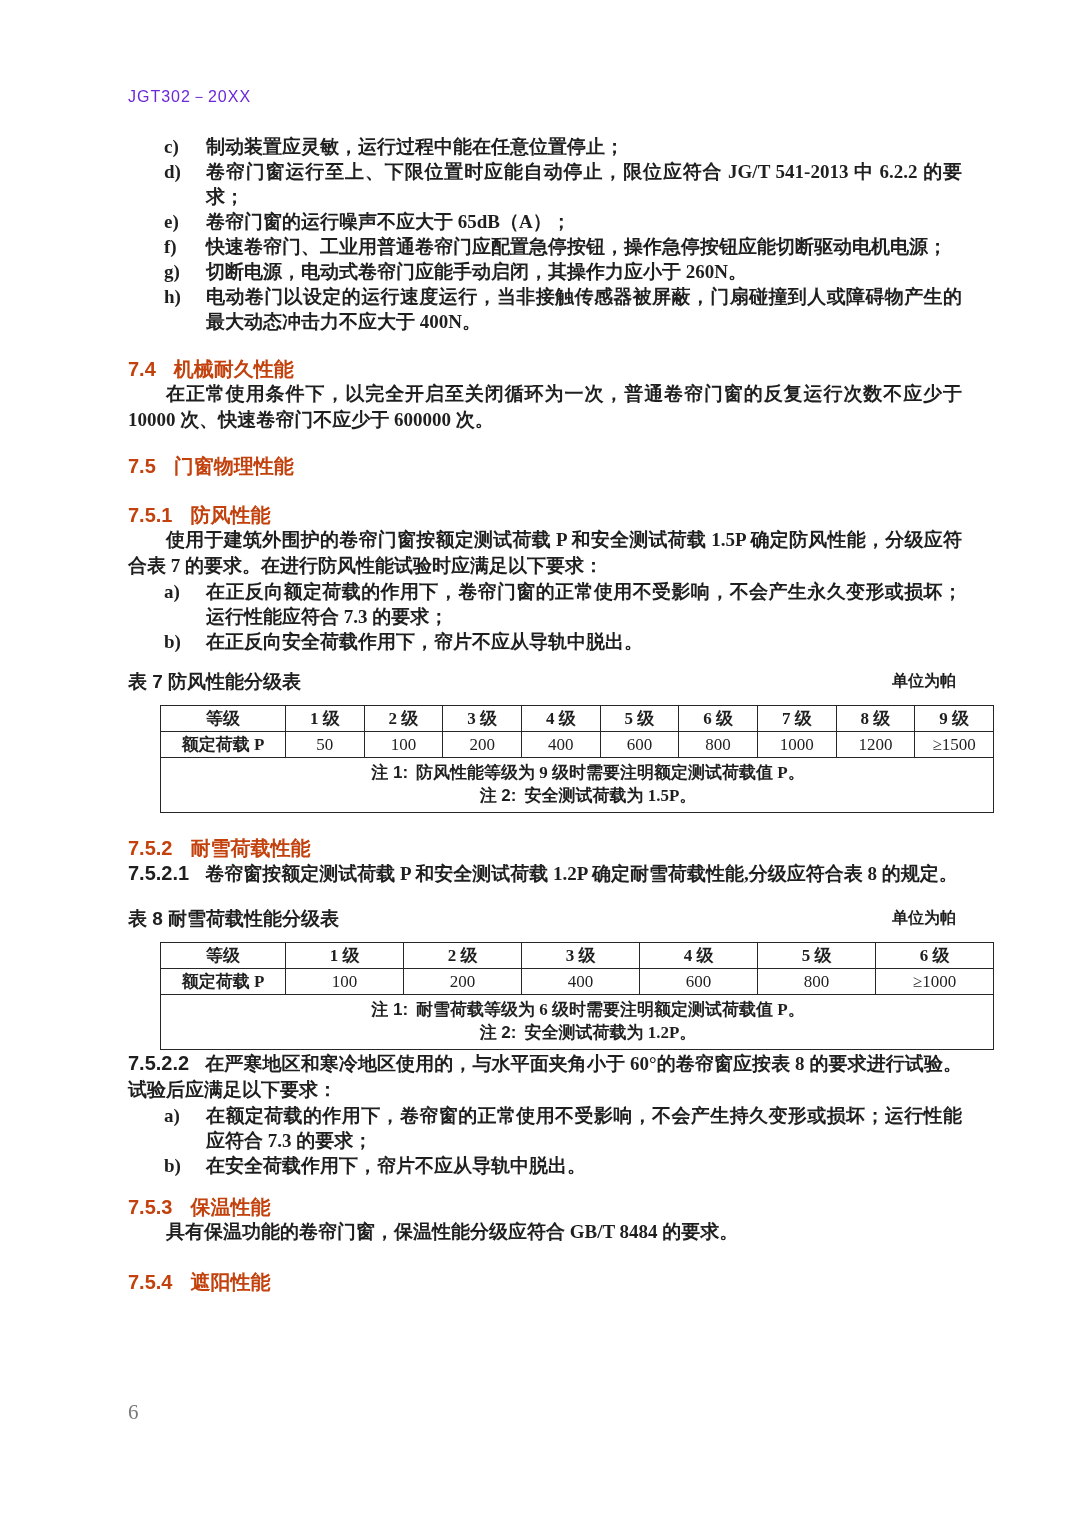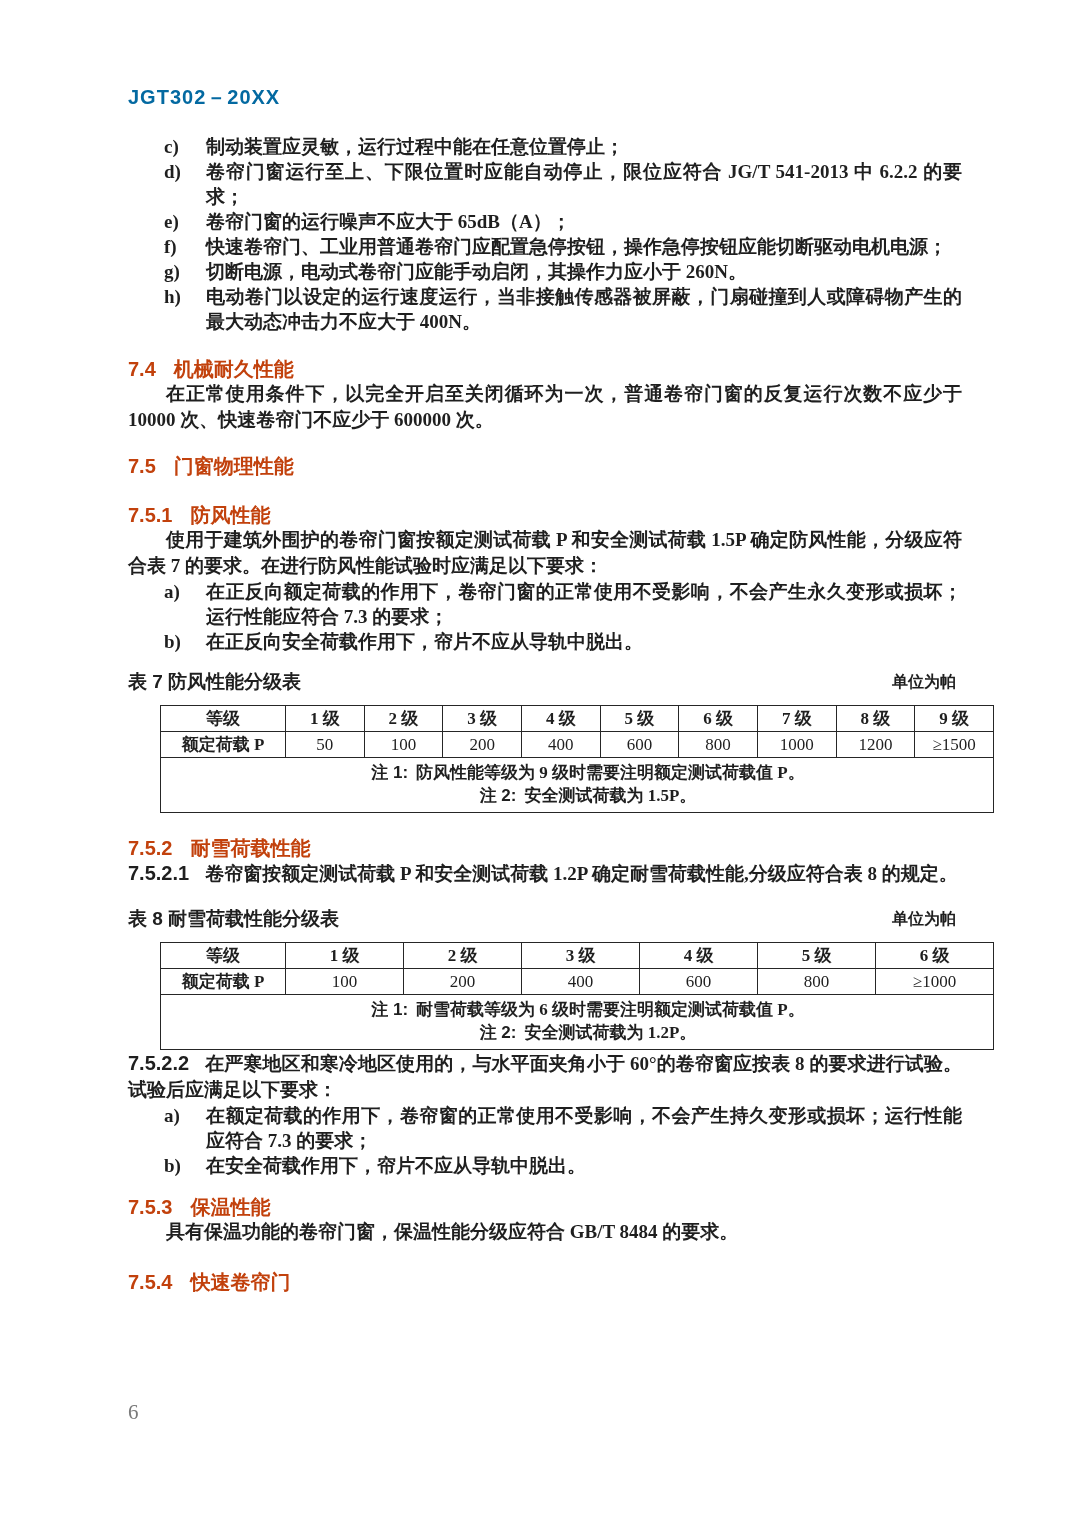--- a/index.html
+++ b/index.html
@@ -1,21 +1,21 @@
 <!DOCTYPE html>
 <html><head>
 <meta charset="utf-8">
 <style>
   html,body{margin:0;padding:0;background:#ffffff;}
   body{width:1080px;height:1522px;position:relative;
        font-family:"Liberation Serif", serif;color:#1f1f1f;}
   .page{padding:86px 118px 0 128px;box-sizing:border-box;}
 
-  .doc-header{font-family:"Liberation Sans", sans-serif;font-weight:bold;
-              font-size:20px;color:#0369a1;letter-spacing:1px;line-height:22px;}
+  .doc-header{font-family:"Liberation Sans", sans-serif;font-weight:normal;
+              font-size:16px;color:#6d28d9;letter-spacing:1px;line-height:22px;}
 
   .list{margin-top:26px;}
   .li{display:flex;line-height:25px;font-size:19px;}
   .li .marker{flex:0 0 42px;padding-left:36px;box-sizing:content-box;
               font-family:"Liberation Serif", serif;font-weight:600;}
   .li .li-text{flex:1;font-weight:600;text-align:justify;}
 
   .heading{font-family:"Liberation Sans", sans-serif;font-weight:bold;
            font-size:20px;color:#c2410c;line-height:23px;}
   .heading .h-num{margin-right:18px;}
@@ -24,21 +24,21 @@
   .mt12{margin-top:12px;}
 
   .para{font-size:19px;line-height:26px;font-weight:600;text-align:justify;margin:0;}
   .para.indent{text-indent:2em;}
   .inline-num{font-family:"Liberation Sans", sans-serif;font-weight:bold;
               font-size:20px;margin-right:16px;}
 
   .tcap-row{position:relative;line-height:24px;}
   .tcap{font-family:"Liberation Sans", sans-serif;font-weight:bold;font-size:19px;}
   .tunit{position:absolute;right:6px;bottom:1px;font-size:16px;font-weight:600;
-         font-family:Liberation Serif, serif;}
+         font-family:Liberation Mono, monospace;}
 
   table.gtable{width:100%;border-collapse:collapse;table-layout:fixed;
                margin-top:10px;font-size:17px;margin-left:32px;}
   table.gtable td, table.gtable th{border:1.5px solid #262626;text-align:center;
                height:23px;padding:1px 2px;font-weight:600;vertical-align:middle;}
   table.gtable td.val{font-weight:normal;font-size:17px;}
   table.gtable td.notes-cell{text-align:center;padding:3px 8px 5px 30px;height:auto;}
   .note{line-height:23px;font-size:17px;font-weight:600;}
   .note-label{font-family:"Liberation Sans", sans-serif;font-weight:bold;margin-right:8px;}
 
@@ -227,18 +227,18 @@
       <span class="li-text">在安全荷载作用下，帘片不应从导轨中脱出。</span>
     </div>
   </div>
 
   <div class="heading mt18">
     <span class="h-num">7.5.3</span><span>保温性能</span>
   </div>
   <p class="para indent mt24">具有保温功能的卷帘门窗，保温性能分级应符合 GB/T 8484 的要求。</p>
 
   <div class="heading mt26">
-    <span class="h-num">7.5.4</span><span>快速卷帘门</span>
+    <span class="h-num">7.5.4</span><span>遮阳性能</span>
   </div>
 
 </div>
 
 <div class="page-num">6</div>
 
 </body></html>

